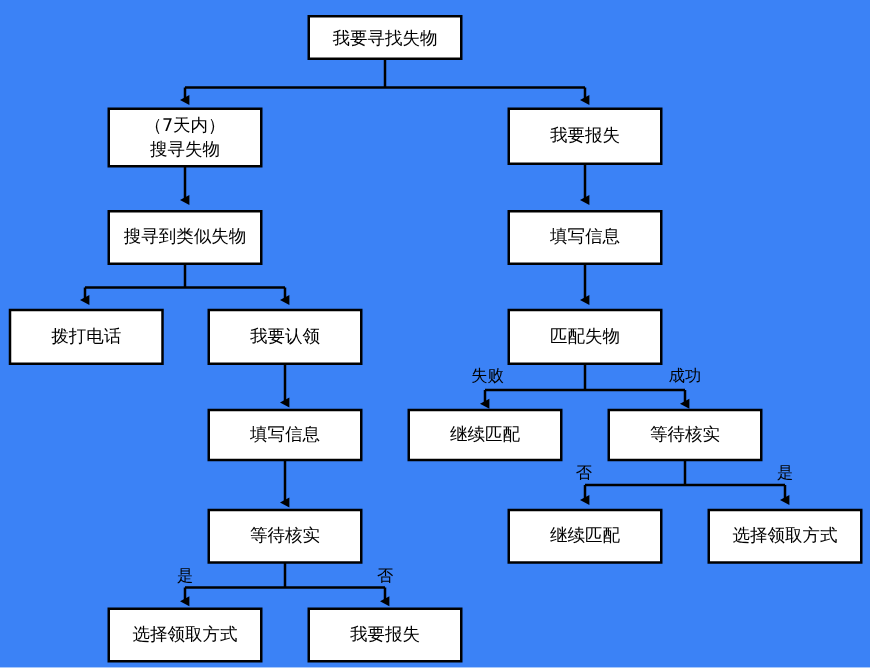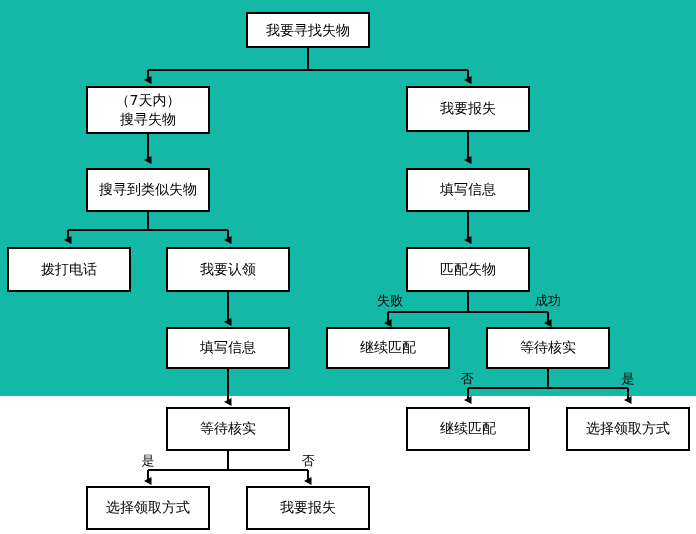--- a/index.html
+++ b/index.html
@@ -9,22 +9,22 @@
   }
   body {
     width: 696px;
     height: 534px;
     font-family: "DejaVu Sans", "Liberation Sans", sans-serif;
     overflow: hidden;
   }
   #flowchart-root {
     position: relative;
     width: 696px;
-    height: 396px;
-    background: #14b8a6;
+    height: 534px;
+    background: #3b82f6;
   }
   svg#flow-svg {
     position: absolute;
     left: 0;
     top: 0;
     width: 696px;
     height: 534px;
     display: block;
   }
   .node-box {

